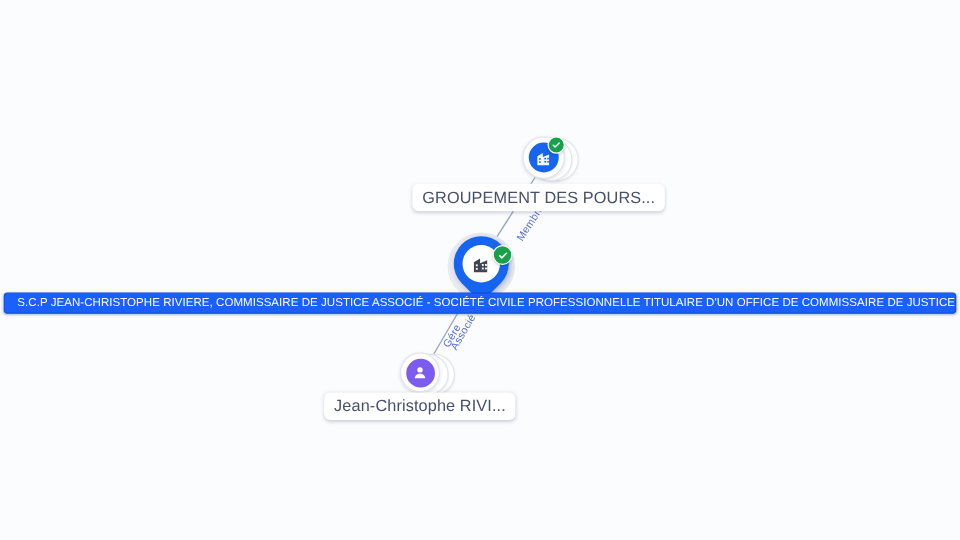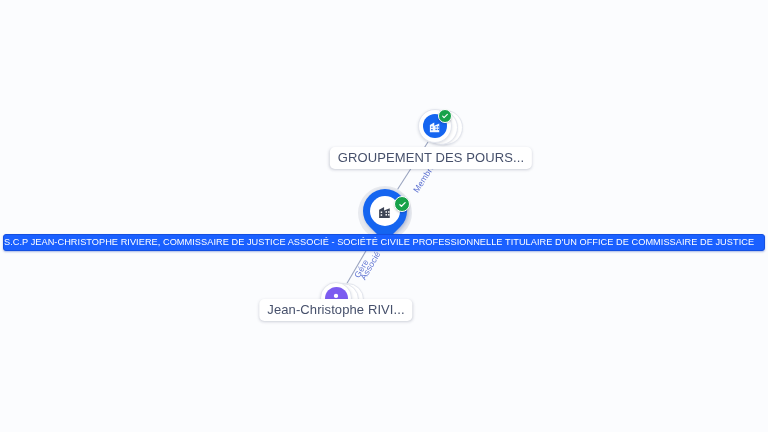--- a/index.html
+++ b/index.html
@@ -132,21 +132,21 @@
     width: 762px;
     height: 17px;
     box-sizing: border-box;
     background: #1a60ff;
     border: 1px solid #1550e0;
     border-radius: 3px;
     color: #ffffff;
     font-size: 9.2px;
     line-height: 15px;
     letter-spacing: .05px;
-    text-align: left;
+    text-align: right;
     white-space: nowrap;
     overflow: hidden;
     box-shadow: 0 1px 2px rgba(20,60,180,.35);
   }
 
   
   .edge-label {
     position: absolute;
     color: #5a6fd0;
     font-size: 8.5px;
@@ -232,15 +232,15 @@
     <div class="disc" style="left:-16px; top:-16px; width:32px; height:32px;">
       <div class="inner-badge" style="width:23px; height:23px; background:#7c5cf0;">
         <svg width="14" height="14" viewBox="0 0 24 24">
           <circle cx="12" cy="8.4" r="3.7" fill="#ffffff"></circle>
           <path d="M4.8 20c0-4.1 3.2-6.4 7.2-6.4s7.2 2.3 7.2 6.4z" fill="#ffffff"></path>
         </svg>
       </div>
     </div>
   </div>
 
-  <div class="node-label" style="left:336px; top:299px;">Jean-Christophe RIVI...</div>
+  <div class="node-label" style="left:336px; top:314px;">Jean-Christophe RIVI...</div>
 
 </div>
 
 </body></html>

